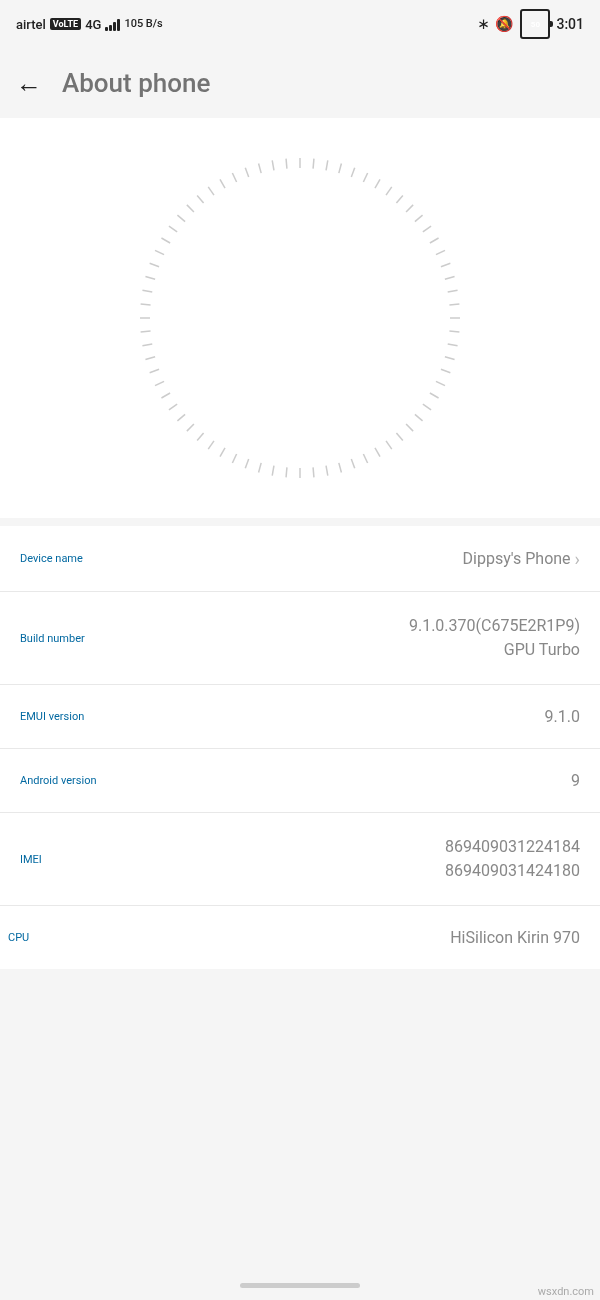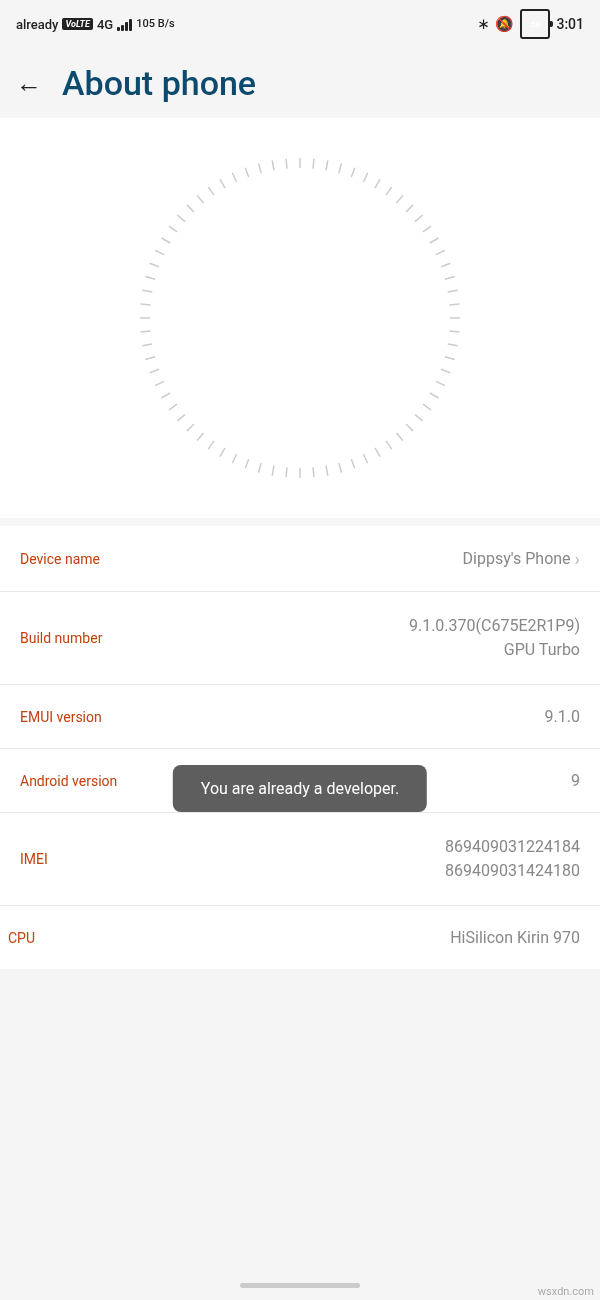--- a/index.html
+++ b/index.html
@@ -37,21 +37,20 @@
       font-weight: 500;
       color: #222;
     }
     .volte-badge {
       background: #222;
       color: #fff;
       font-size: 9px;
       font-weight: bold;
       border-radius: 2px;
       padding: 1px 3px;
-      font-style: italic;
     }
     .signal-bars {
       display: flex;
       align-items: flex-end;
       gap: 1px;
       height: 14px;
     }
     .signal-bar {
       width: 3px;
       background: #222;
@@ -94,23 +93,23 @@
       padding: 0 16px;
       gap: 20px;
     }
     .back-arrow {
       font-size: 26px;
       color: #222;
       cursor: pointer;
       line-height: 1;
     }
     .header-title {
-      font-size: 34px;
+      font-size: 26px;
       font-weight: 500;
-      color: #0c4a6e;
+      color: #737373;
     }
 
     
     .logo-container {
       background: #fff;
       display: flex;
       justify-content: center;
       align-items: center;
       padding: 30px 0;
       position: relative;
@@ -150,23 +149,23 @@
       justify-content: space-between;
       padding: 22px 20px;
       border-bottom: 1px solid #e8e8e8;
       position: relative;
     }
     .info-row:last-child {
       border-bottom: none;
       padding-left: 8px;
     }
     .info-label {
-      font-size: 14px;
+      font-size: 11px;
       font-weight: 400;
-      color: #c2410c;
+      color: #0369a1;
     }
     .info-value {
       font-size: 16px;
       color: #888;
       text-align: right;
       max-width: 55%;
     }
     .info-value.with-arrow {
       display: flex;
       align-items: center;
@@ -227,21 +226,21 @@
     .android-row {
       position: relative;
       align-items: center;
     }
   </style>
 </head>
 <body>
 
 <div class="status-bar">
   <div class="status-left">
-    <span>already</span>
+    <span>airtel</span>
     <span class="volte-badge">VoLTE</span>
     <span>4G</span>
     <div class="signal-bars">
       <div class="signal-bar" style="height:4px"></div>
       <div class="signal-bar" style="height:6px"></div>
       <div class="signal-bar" style="height:9px"></div>
       <div class="signal-bar" style="height:12px"></div>
     </div>
     <span style="font-size:11px; line-height:1.2; display:inline-flex; flex-direction:column; align-items:center;">
       <span>105 B/s</span>
@@ -394,21 +393,20 @@
 
   <div class="info-row">
     <span class="info-label">EMUI version</span>
     <span class="info-value">9.1.0</span>
   </div>
 
   <div class="info-row android-row">
     <span class="info-label">Android version</span>
     <span class="info-value">9</span>
 
-    <div class="toast">You are already a developer.</div>
   </div>
 
   <div class="info-row">
     <span class="info-label">IMEI</span>
     <span class="info-value imei-value">
       <span class="multi-line">869409031224184<br>869409031424180</span>
     </span>
   </div>
 
   <div class="info-row">

